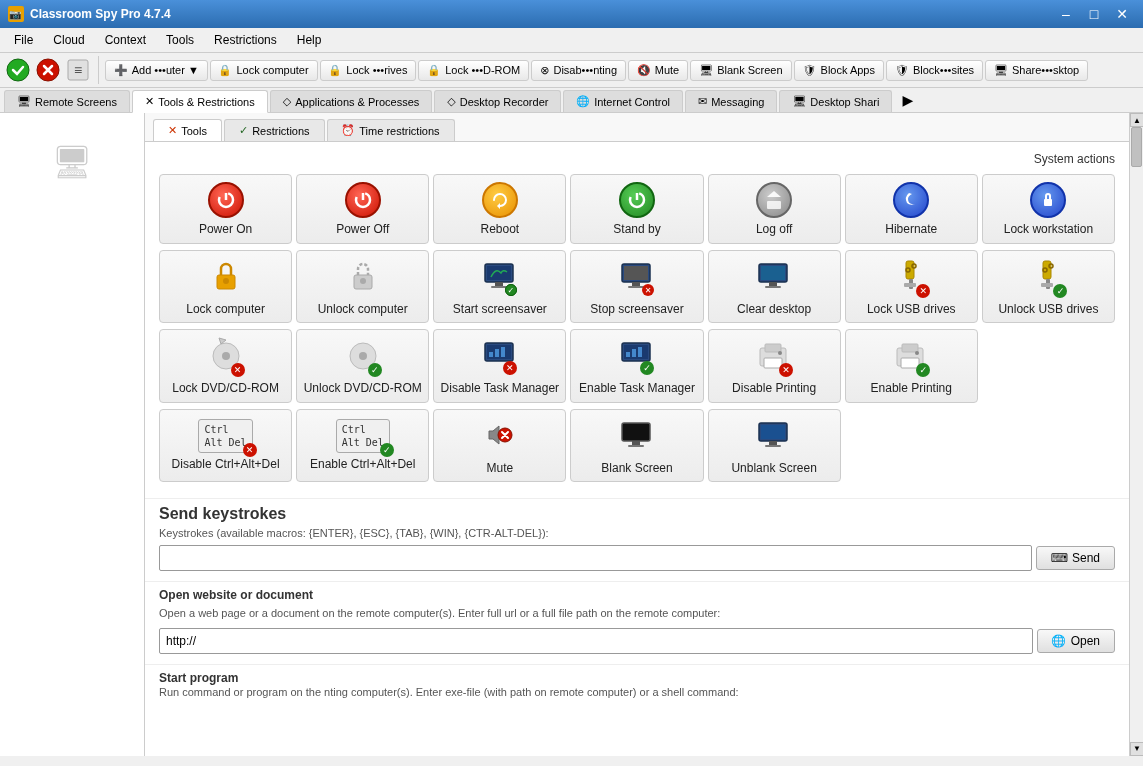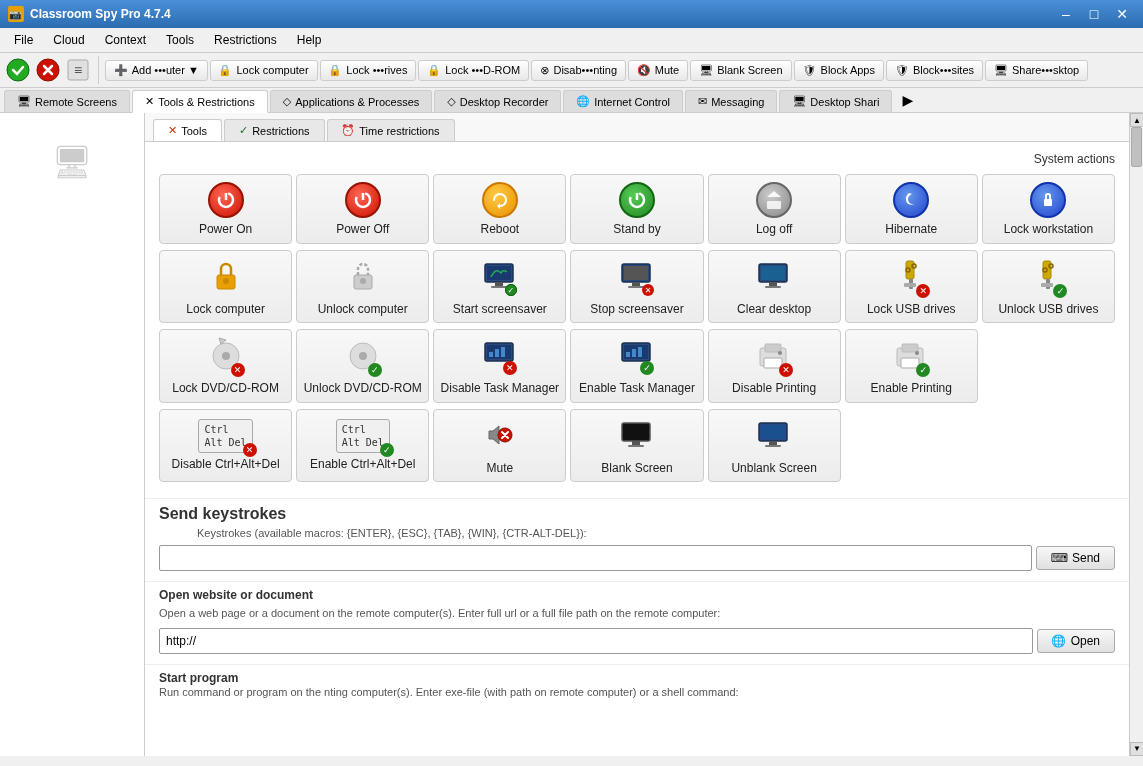--- a/index.html
+++ b/index.html
@@ -147,21 +147,21 @@
     .ci-green { background: radial-gradient(circle at 40% 35%, #55cc55, #228822); color: white; border: 2px solid #116611; }
     .ci-gray { background: radial-gradient(circle at 40% 35%, #cccccc, #888888); color: white; border: 2px solid #666666; }
 
     
     .icon-wrap { position: relative; display: inline-block; }
     .badge-green { position: absolute; bottom: -2px; right: -2px; width: 12px; height: 12px; background: #228822; border-radius: 50%; color: white; font-size: 8px; display: flex; align-items: center; justify-content: center; border: 1px solid #116611; }
 
     
     .send-section { padding: 6px 14px 10px; border-top: 1px solid #eee; }
     .send-label { font-size: 16px; font-weight: bold; color: #333; margin-bottom: 4px; }
-    .send-hint { font-size: 11px; color: #555; margin-bottom: 6px; margin-left: 38px; }
+    .send-hint { font-size: 11px; color: #555; margin-bottom: 6px; }
     .input-row { display: flex; gap: 4px; align-items: center; }
     .text-input {
       flex: 1;
       height: 26px;
       border: 1px solid #999;
       border-radius: 2px;
       padding: 0 6px;
       font-size: 12px;
       background: white;
     }

